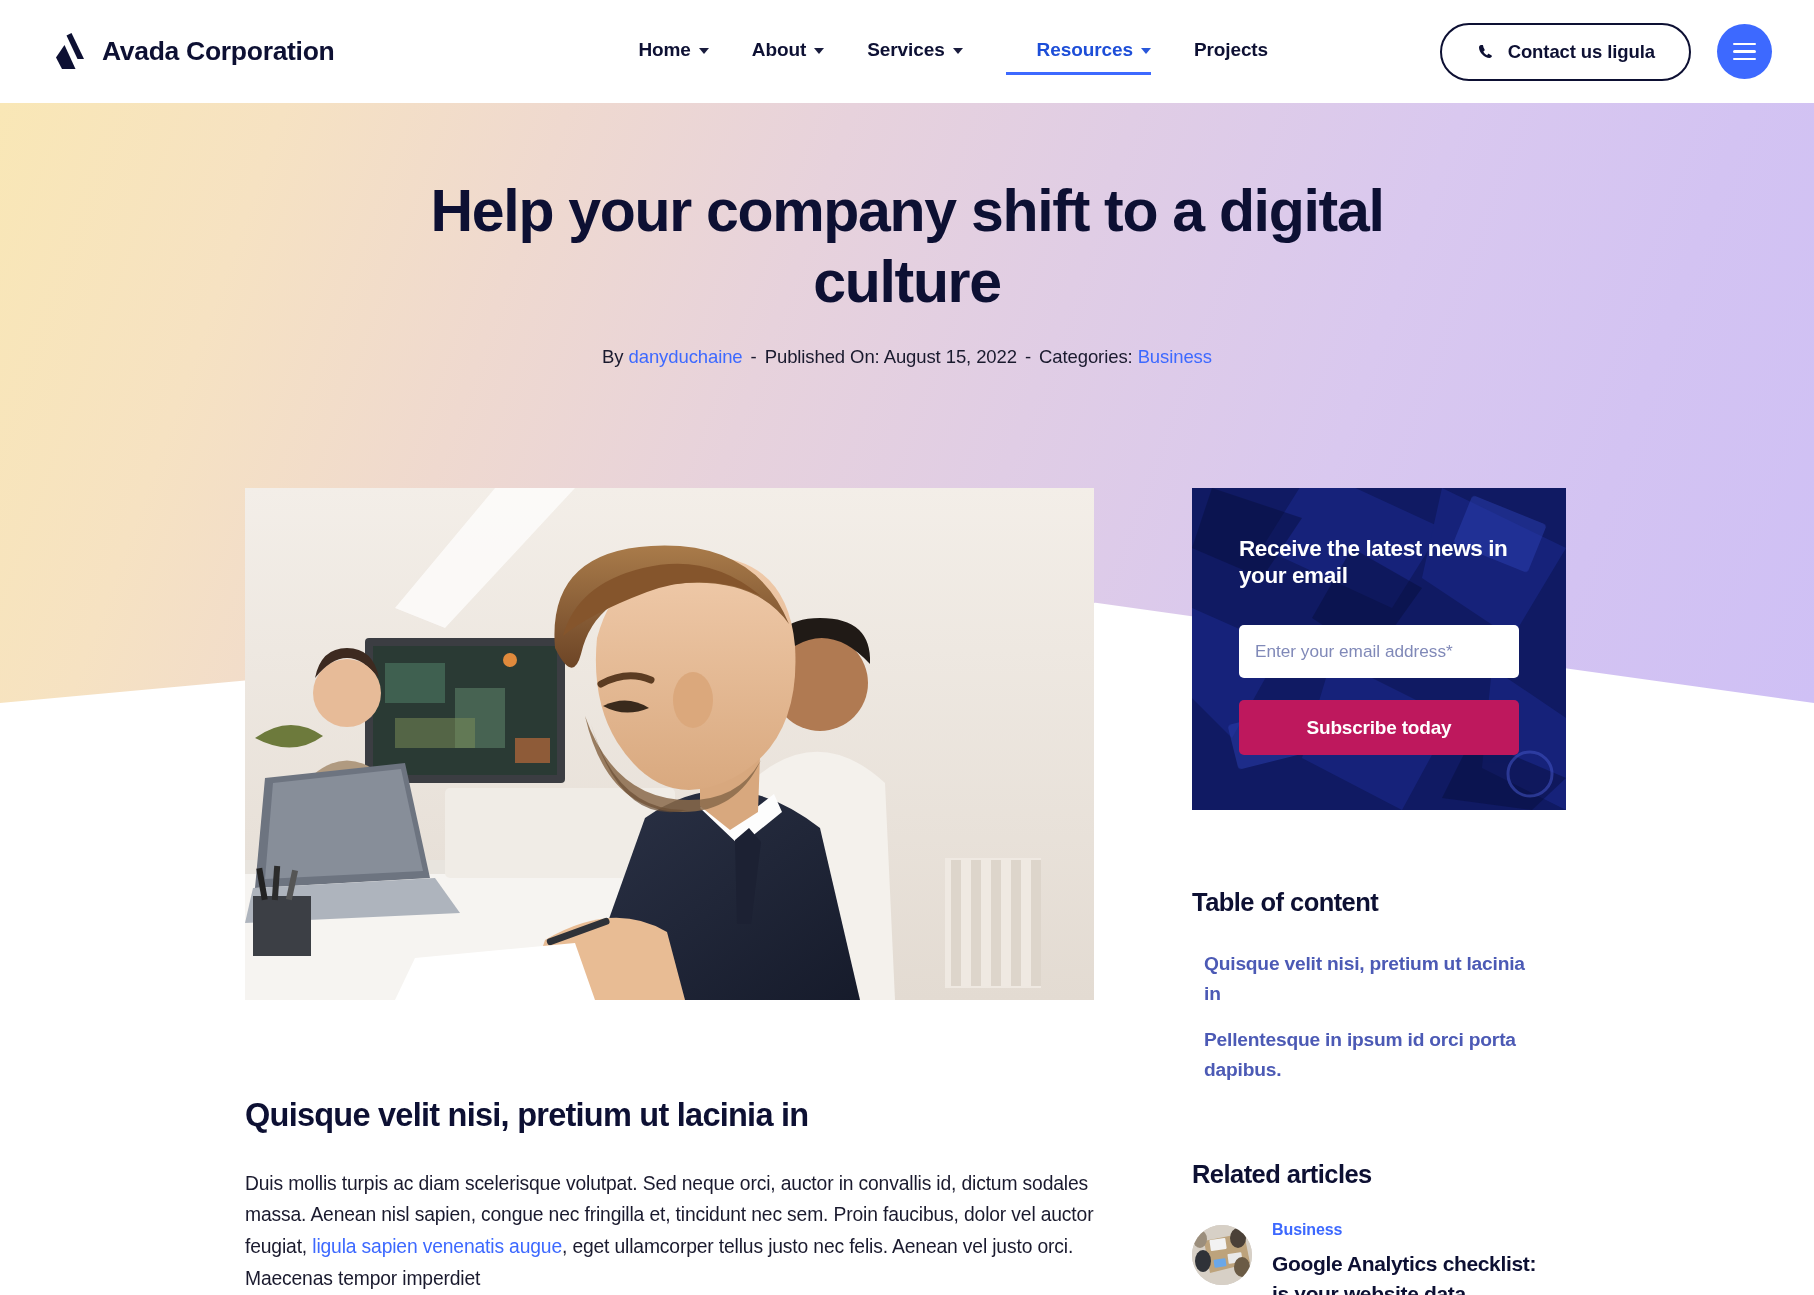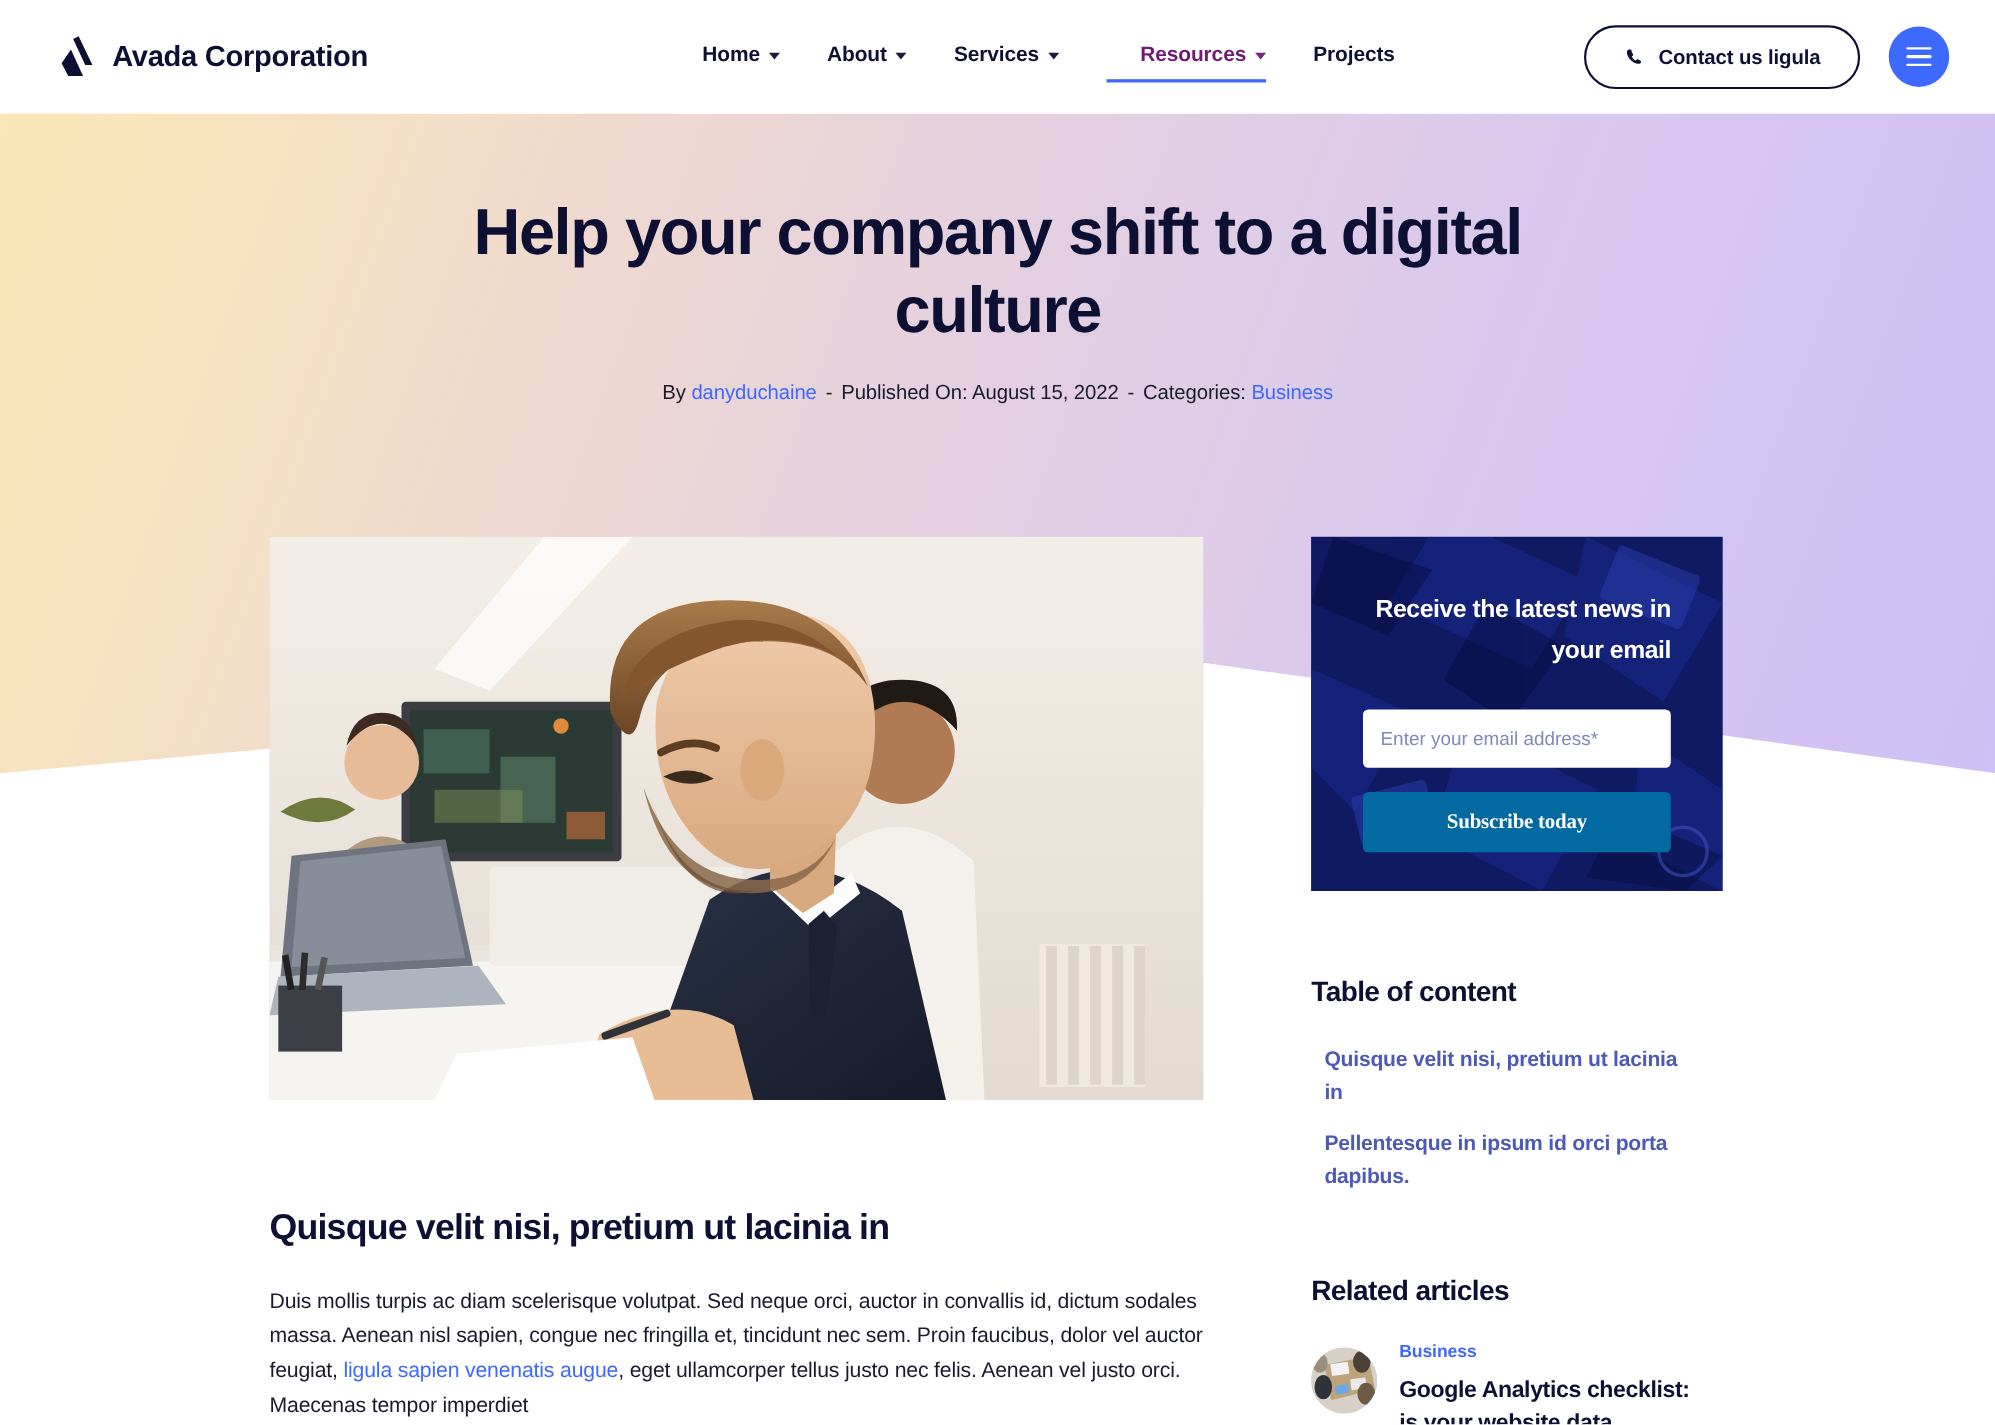--- a/index.html
+++ b/index.html
@@ -60,21 +60,21 @@
     align-items: center;
     gap: 8px;
     font-size: 19px;
     font-weight: 600;
     color: #0d1033;
     letter-spacing: -0.1px;
     cursor: pointer;
     padding-bottom: 4px;
     white-space: nowrap;
   }
-  .nav-item.active { color: #701a75; padding-left: 31px; }
+  .nav-item.active { color: #1d4ed8; padding-left: 31px; }
   .nav-item.active::after {
     content: "";
     position: absolute;
     left: 0; right: 0;
     bottom: -10px;
     height: 2.5px;
     background: #3d69ff;
   }
   .caret {
     width: 0; height: 0;
@@ -234,51 +234,51 @@
     width: 374px;
     height: 322px;
     background: #101a63;
     overflow: hidden;
     padding: 47px 47px 0 47px;
   }
   .newsletter-bg { position:absolute; inset:0; width:100%; height:100%; display:block; }
   .newsletter-inner { position: relative; z-index: 2; }
   .newsletter-title {
     font-size: 22.5px;
-    line-height: 37px;
+    line-height: 27px;
     font-weight: 700;
     color: #ffffff;
-    text-align: right;
+    text-align: left;
     letter-spacing: -0.4px;
   }
   .email-input {
     margin-top: 36px;
     width: 280px;
     height: 53px;
     background: #ffffff;
     border: none;
     border-radius: 5px;
     padding: 16px 16px;
     font-size: 17.2px;
     font-family: "Liberation Sans", sans-serif;
     color: #7f87b5;
     outline: none;
   }
   .email-input::placeholder { color: #8089b8; }
   .subscribe-btn {
     margin-top: 22px;
     width: 280px;
     height: 55px;
-    background: #0369a1;
+    background: #be185d;
     border: none;
     border-radius: 5px;
     color: #ffffff;
     font-size: 19px;
     font-weight: 700;
-    font-family: Liberation Serif, serif;
+    font-family: Liberation Sans, sans-serif;
     letter-spacing: -0.2px;
     cursor: pointer;
   }
 
   
   .side-heading {
     margin-top: 78px;
     font-size: 25.5px;
     font-weight: 700;
     color: #0d1033;

